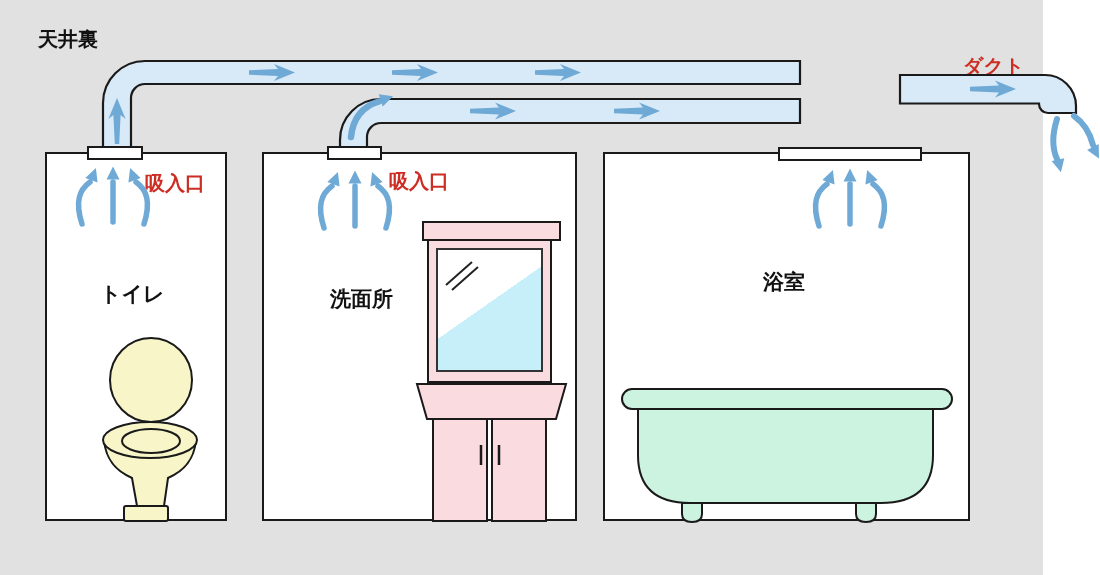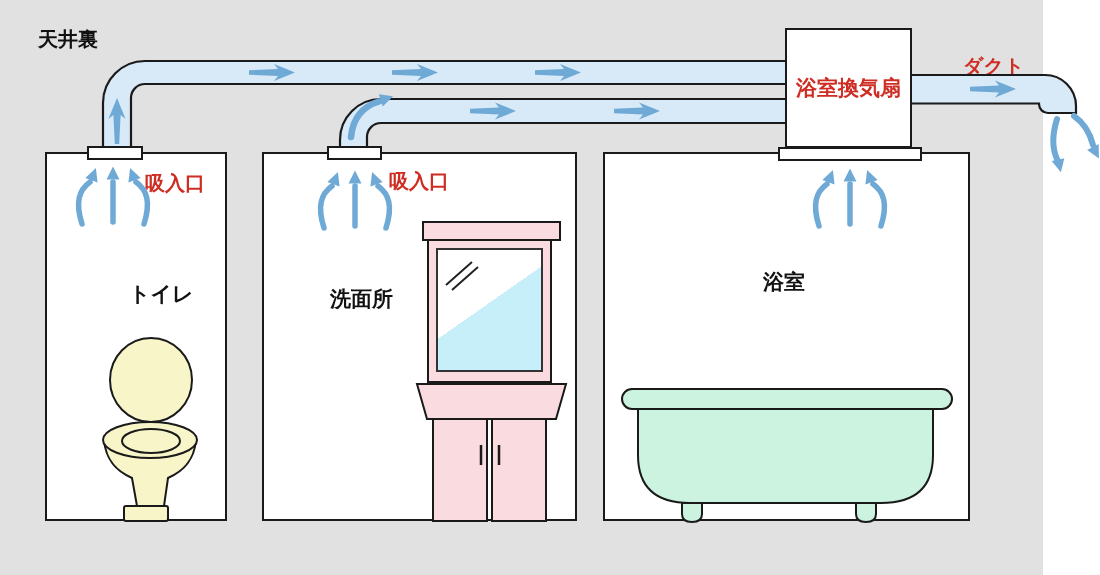--- a/index.html
+++ b/index.html
@@ -14,21 +14,21 @@
   .room-washroom{left:262px;top:152px;width:315px;height:369px;}
   .room-bathroom{left:603px;top:152px;width:367px;height:369px;}
   .lbl{position:absolute;white-space:nowrap;}
   .lbl-black{color:#111;font-size:20px;font-weight:700;margin-left:16px;}
   .lbl-red{color:#cd2d23;font-size:20px;font-weight:700;}
   .room-name{color:#111;font-size:21px;font-weight:600;}
   .attic-label{left:22px;top:26px;}
   .duct-label{left:963px;top:41px;margin-top:12px;}
   .intake-toilet{left:145px;top:170px;}
   .intake-washroom{left:389px;top:168px;}
-  .name-toilet{left:129px;top:280px;}
+  .name-toilet{left:100px;top:280px;}
   .name-washroom{left:330px;top:285px;}
   .name-bathroom{left:763px;top:268px;}
   .overlay-svg{position:absolute;left:0;top:0;width:1100px;height:575px;z-index:5;pointer-events:none;}
   .fan-box{
     position:absolute;left:785px;top:28px;width:127px;height:120px;
     background:#ffffff;border:2px solid #1a1a1a;box-sizing:border-box;
     display:flex;align-items:center;justify-content:center;z-index:6;
   }
   .fan-box .fan-label{color:#cd2d23;font-size:21px;font-weight:700;white-space:nowrap;}
   .vent{position:absolute;height:14px;background:#ffffff;border:2px solid #1a1a1a;box-sizing:border-box;z-index:7;}
@@ -121,23 +121,20 @@
     </g>
 
     <g stroke="#1a1a1a" stroke-width="2" fill="#ccf2e0">
       <path d="M682,503 L682,514 Q682,522 692,522 Q702,522 702,514 L702,503 Z"></path>
       <path d="M856,503 L856,514 Q856,522 866,522 Q876,522 876,514 L876,503 Z"></path>
       <path d="M638,409 L638,455 Q638,503 690,503 L881,503 Q933,503 933,455 L933,409 Z"></path>
       <rect x="622" y="389" width="330" height="20" rx="10"></rect>
     </g>
   </svg>
 
-  <div class="fan-box">
-    <span class="fan-label">浴室換気扇</span>
-  </div>
 
   <div class="vent vent-toilet"></div>
   <div class="vent vent-washroom"></div>
   <div class="vent vent-bathroom"></div>
 
   <div class="lbl lbl-black attic-label">天井裏</div>
   <div class="lbl lbl-red duct-label">ダクト</div>
   <div class="lbl lbl-red intake-toilet">吸入口</div>
   <div class="lbl lbl-red intake-washroom">吸入口</div>
   <div class="lbl room-name name-toilet">トイレ</div>

